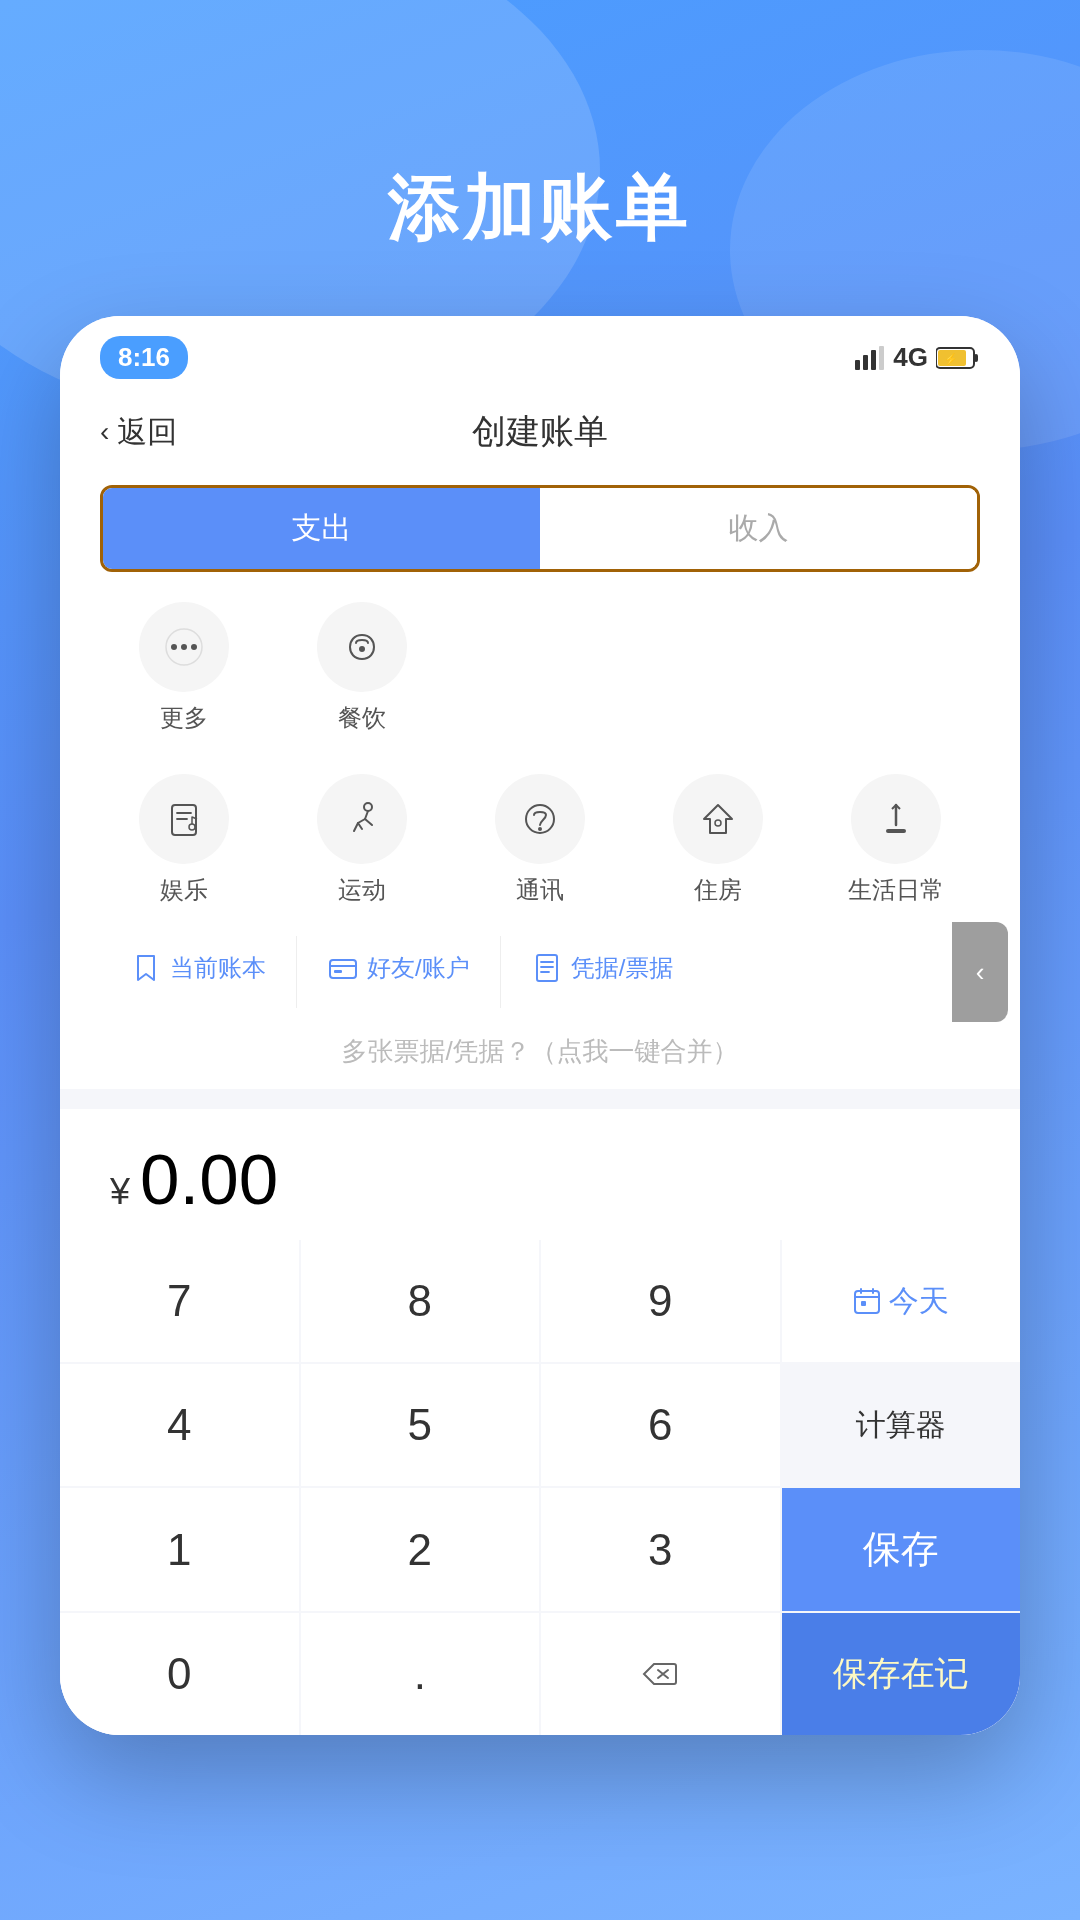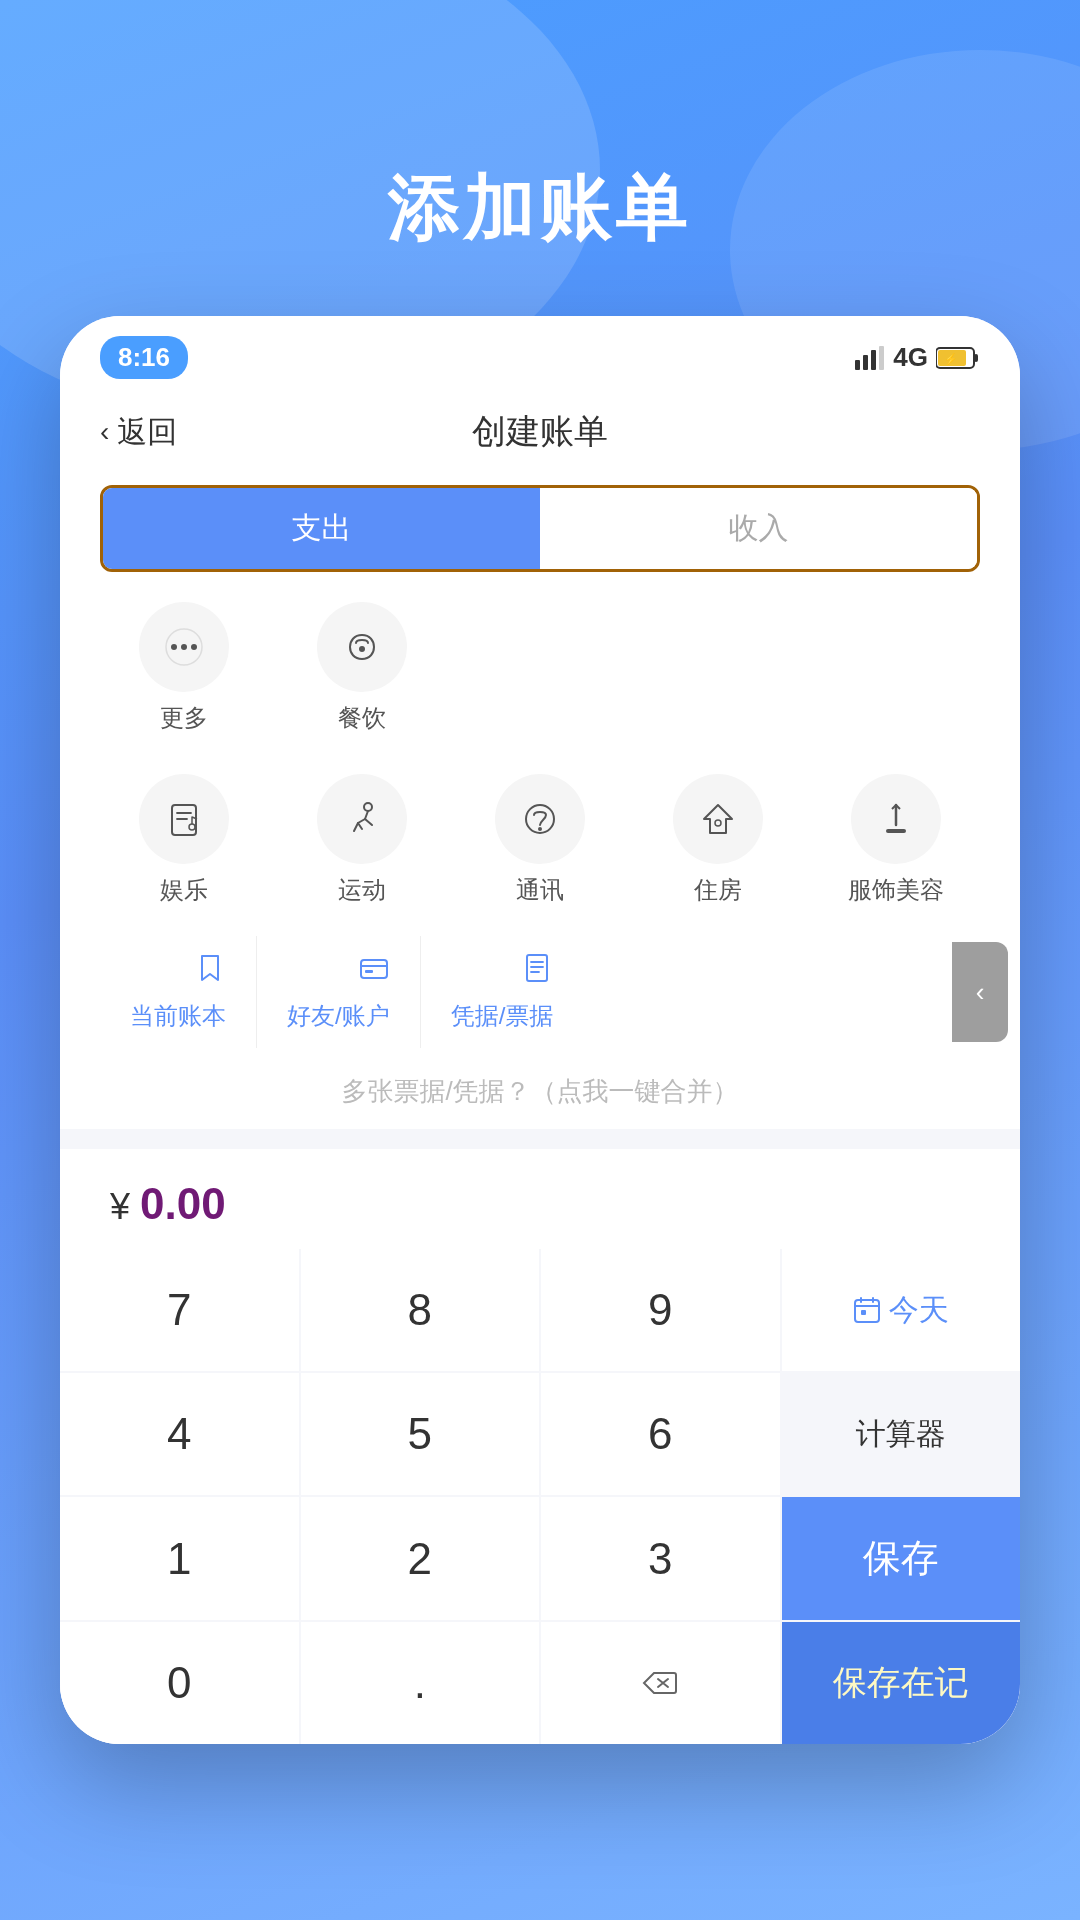--- a/index.html
+++ b/index.html
@@ -202,22 +202,22 @@
     }
 
     
     .action-row {
       display: flex;
       gap: 0;
       margin-bottom: 16px;
     }
     .action-btn {
       display: flex;
-      flex-direction: column;
-      align-items: flex-end;
+      flex-direction: row;
+      align-items: flex-start;
       gap: 8px;
       padding: 16px 30px;
       cursor: pointer;
       border-right: 1px solid #eee;
     }
     .action-btn:last-child { border-right: none; }
     .action-btn-icon {
       font-size: 32px;
       color: #5b8ff9;
     }
@@ -248,23 +248,23 @@
       padding: 30px 40px 20px 40px;
       background: white;
       gap: 10px;
     }
     .currency-symbol {
       font-size: 36px;
       color: #333;
       font-weight: 400;
     }
     .amount-value {
-      font-size: 44px;
-      font-weight: 700;
-      color: #701a75;
+      font-size: 71px;
+      font-weight: 400;
+      color: #000000;
     }
 
     
     .numpad {
       background: #f5f6fa;
       display: grid;
       grid-template-columns: repeat(4, 1fr);
       gap: 2px;
     }
     .numpad-key {
@@ -446,21 +446,21 @@
       </div>
 
       <div class="category-item">
         <div class="category-icon inactive">
           <svg width="44" height="44" viewBox="0 0 44 44" fill="none">
             <path d="M22 8 L22 28" stroke="#555" stroke-width="2.5" stroke-linecap="round"></path>
             <path d="M18 12 L22 8 L26 12" stroke="#555" stroke-width="2" stroke-linejoin="round" fill="none"></path>
             <rect x="12" y="32" width="20" height="4" rx="2" fill="#555"></rect>
           </svg>
         </div>
-        <span class="category-label">服饰美容</span>
+        <span class="category-label">生活日常</span>
       </div>
     </div>
 
 
     <div style="position:relative;">
       <div class="action-row">
         <div class="action-btn">
           <span class="action-btn-icon">
             <svg width="32" height="32" viewBox="0 0 32 32" fill="none">
               <path d="M8 4h16v24l-8-6-8 6V4z" stroke="#5b8ff9" stroke-width="2" fill="none" stroke-linejoin="round"></path>

